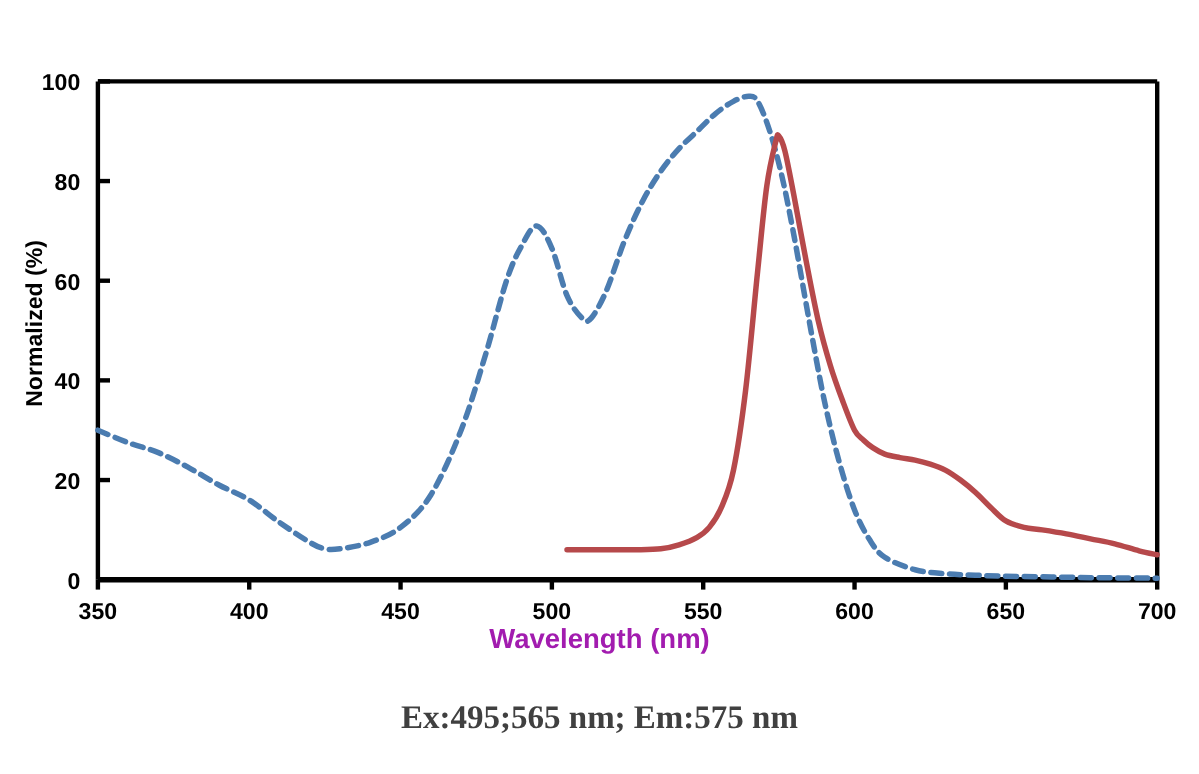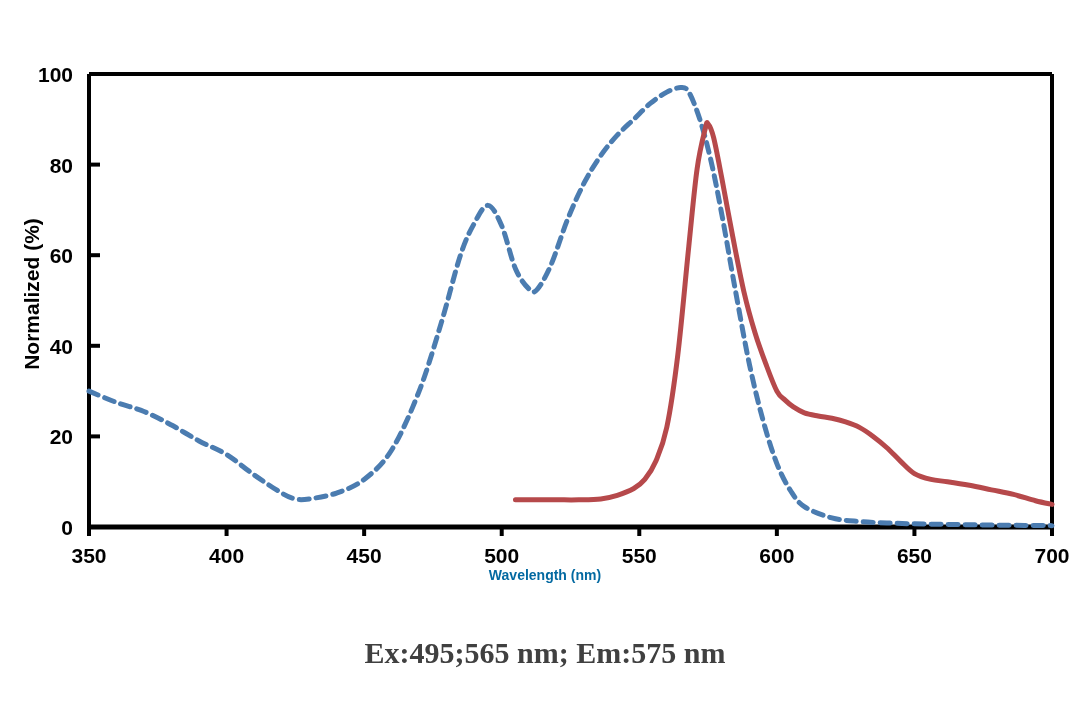--- a/index.html
+++ b/index.html
@@ -28,21 +28,21 @@
   }
 
   .plot-area{
     position:absolute;left:0;top:0;width:1090px;height:620px;
   }
   svg.plot{display:block;}
 
   .axis-title-x{
     position:absolute;left:0;top:567px;width:1090px;
     text-align:center;
-    font-weight:bold;font-size:14px;color:#0369a1;
+    font-weight:bold;font-size:25px;color:#a21caf;
   }
   .axis-title-y{
     position:absolute;
     left:-78px;top:282px;
     width:220px;text-align:center;
     transform:rotate(-90deg);
     transform-origin:center center;
     font-weight:bold;font-size:21px;color:#000000;
     white-space:nowrap;
   }

